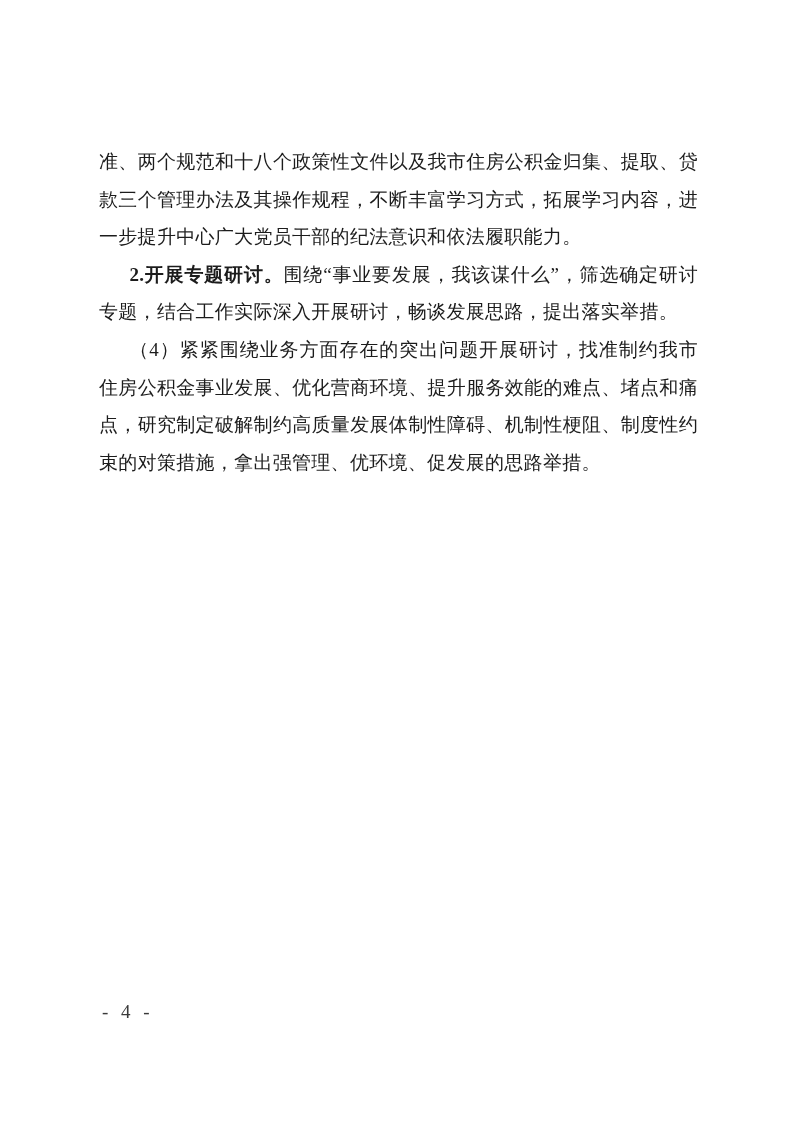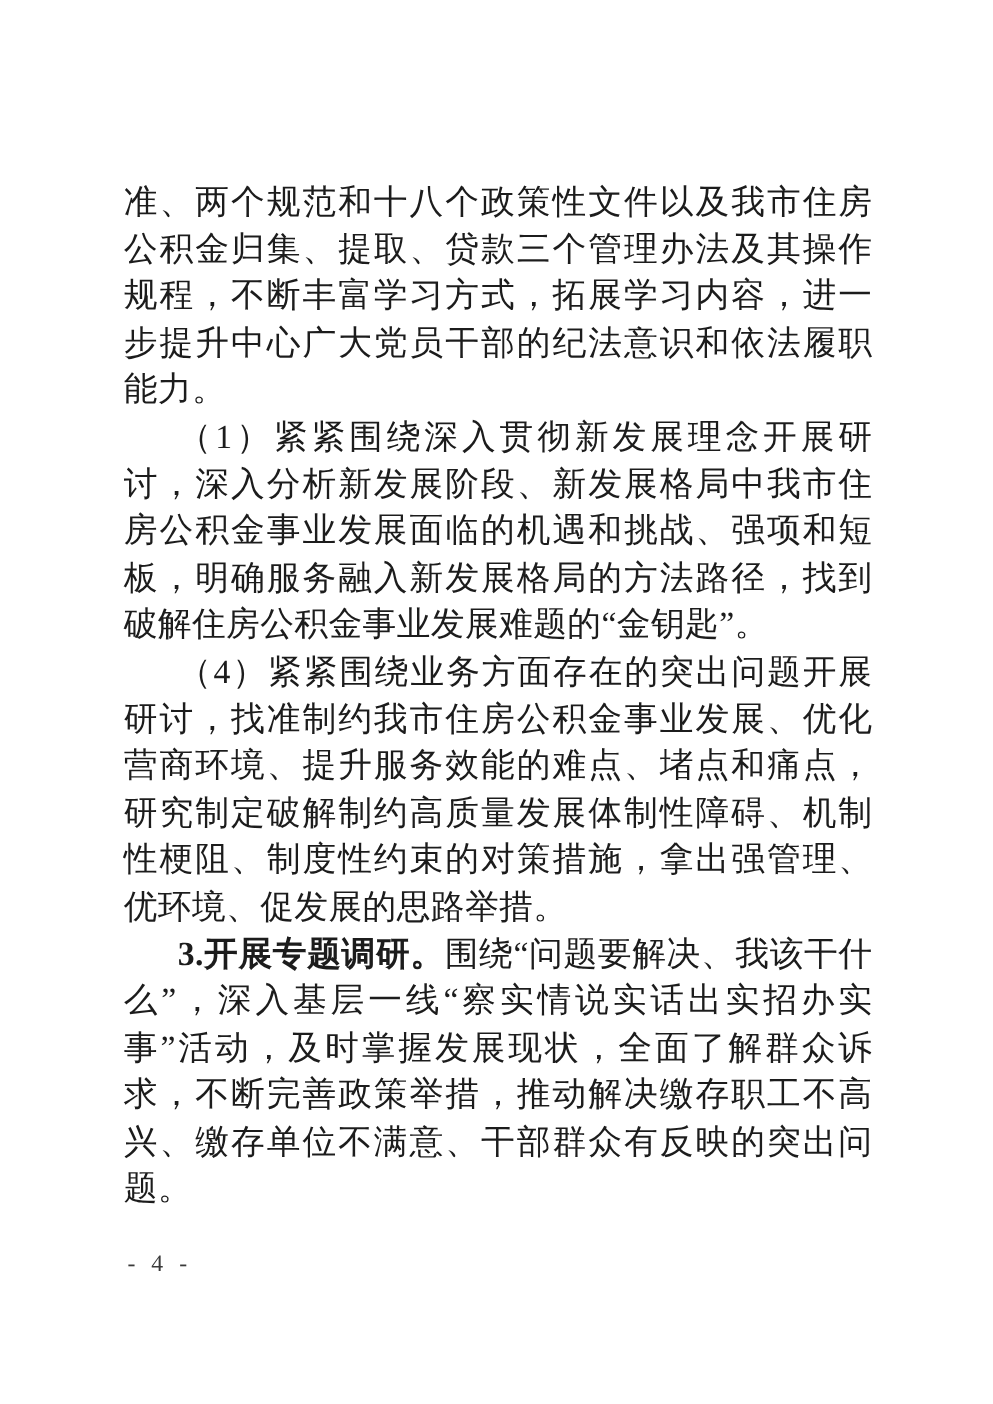--- a/index.html
+++ b/index.html
@@ -21,21 +21,21 @@
   }
   .content {
     position: absolute;
     left: 99px;
     top: 143px;
     width: 599px;
   }
   .para {
     margin: 0;
     padding: 0;
-    font-size: 27px;
+    font-size: 19px;
     line-height: 37.6px;
     letter-spacing: 0.3px;
     color: #1c1c1c;
     text-align: justify;
     text-justify: inter-character;
     word-break: break-all;
   }
   .para.indent {
     text-indent: 1.6em;
   }
@@ -53,24 +53,23 @@
   }
 </style>
 </head>
 <body>
 
 <div class="page">
   <div class="content">
 
     <p class="para"><span>准、两个规范和十八个政策性文件以及我市住房公积金归集、提取、贷款三个管理办法及其操作规程，不断丰富学习方式，拓展学习内容，进一步提升中心广大党员干部的纪法意识和依法履职能力。</span></p>
 
+    <p class="para indent"><b>2.开展专题研讨。</b><span>围绕“事业要发展，我该谋什么”，筛选确定研讨专题，结合工作实际深入开展研讨，畅谈发展思路，提出落实举措。</span></p>
 
-    <p class="para indent"><span>（1）紧紧围绕深入贯彻新发展理念开展研讨，深入分析新发展阶段、新发展格局中我市住房公积金事业发展面临的机遇和挑战、强项和短板，明确服务融入新发展格局的方法路径，找到破解住房公积金事业发展难题的“金钥匙”。</span></p>
 
     <p class="para indent"><span>（4）紧紧围绕业务方面存在的突出问题开展研讨，找准制约我市住房公积金事业发展、优化营商环境、提升服务效能的难点、堵点和痛点，研究制定破解制约高质量发展体制性障碍、机制性梗阻、制度性约束的对策措施，拿出强管理、优环境、促发展的思路举措。</span></p>
 
-    <p class="para indent"><b>3.开展专题调研。</b><span>围绕“问题要解决、我该干什么”，深入基层一线“察实情说实话出实招办实事”活动，及时掌握发展现状，全面了解群众诉求，不断完善政策举措，推动解决缴存职工不高兴、缴存单位不满意、干部群众有反映的突出问题。</span></p>
 
 
   </div>
 
   <div class="page-number">- 4 -</div>
 </div>
 
 </body></html>

